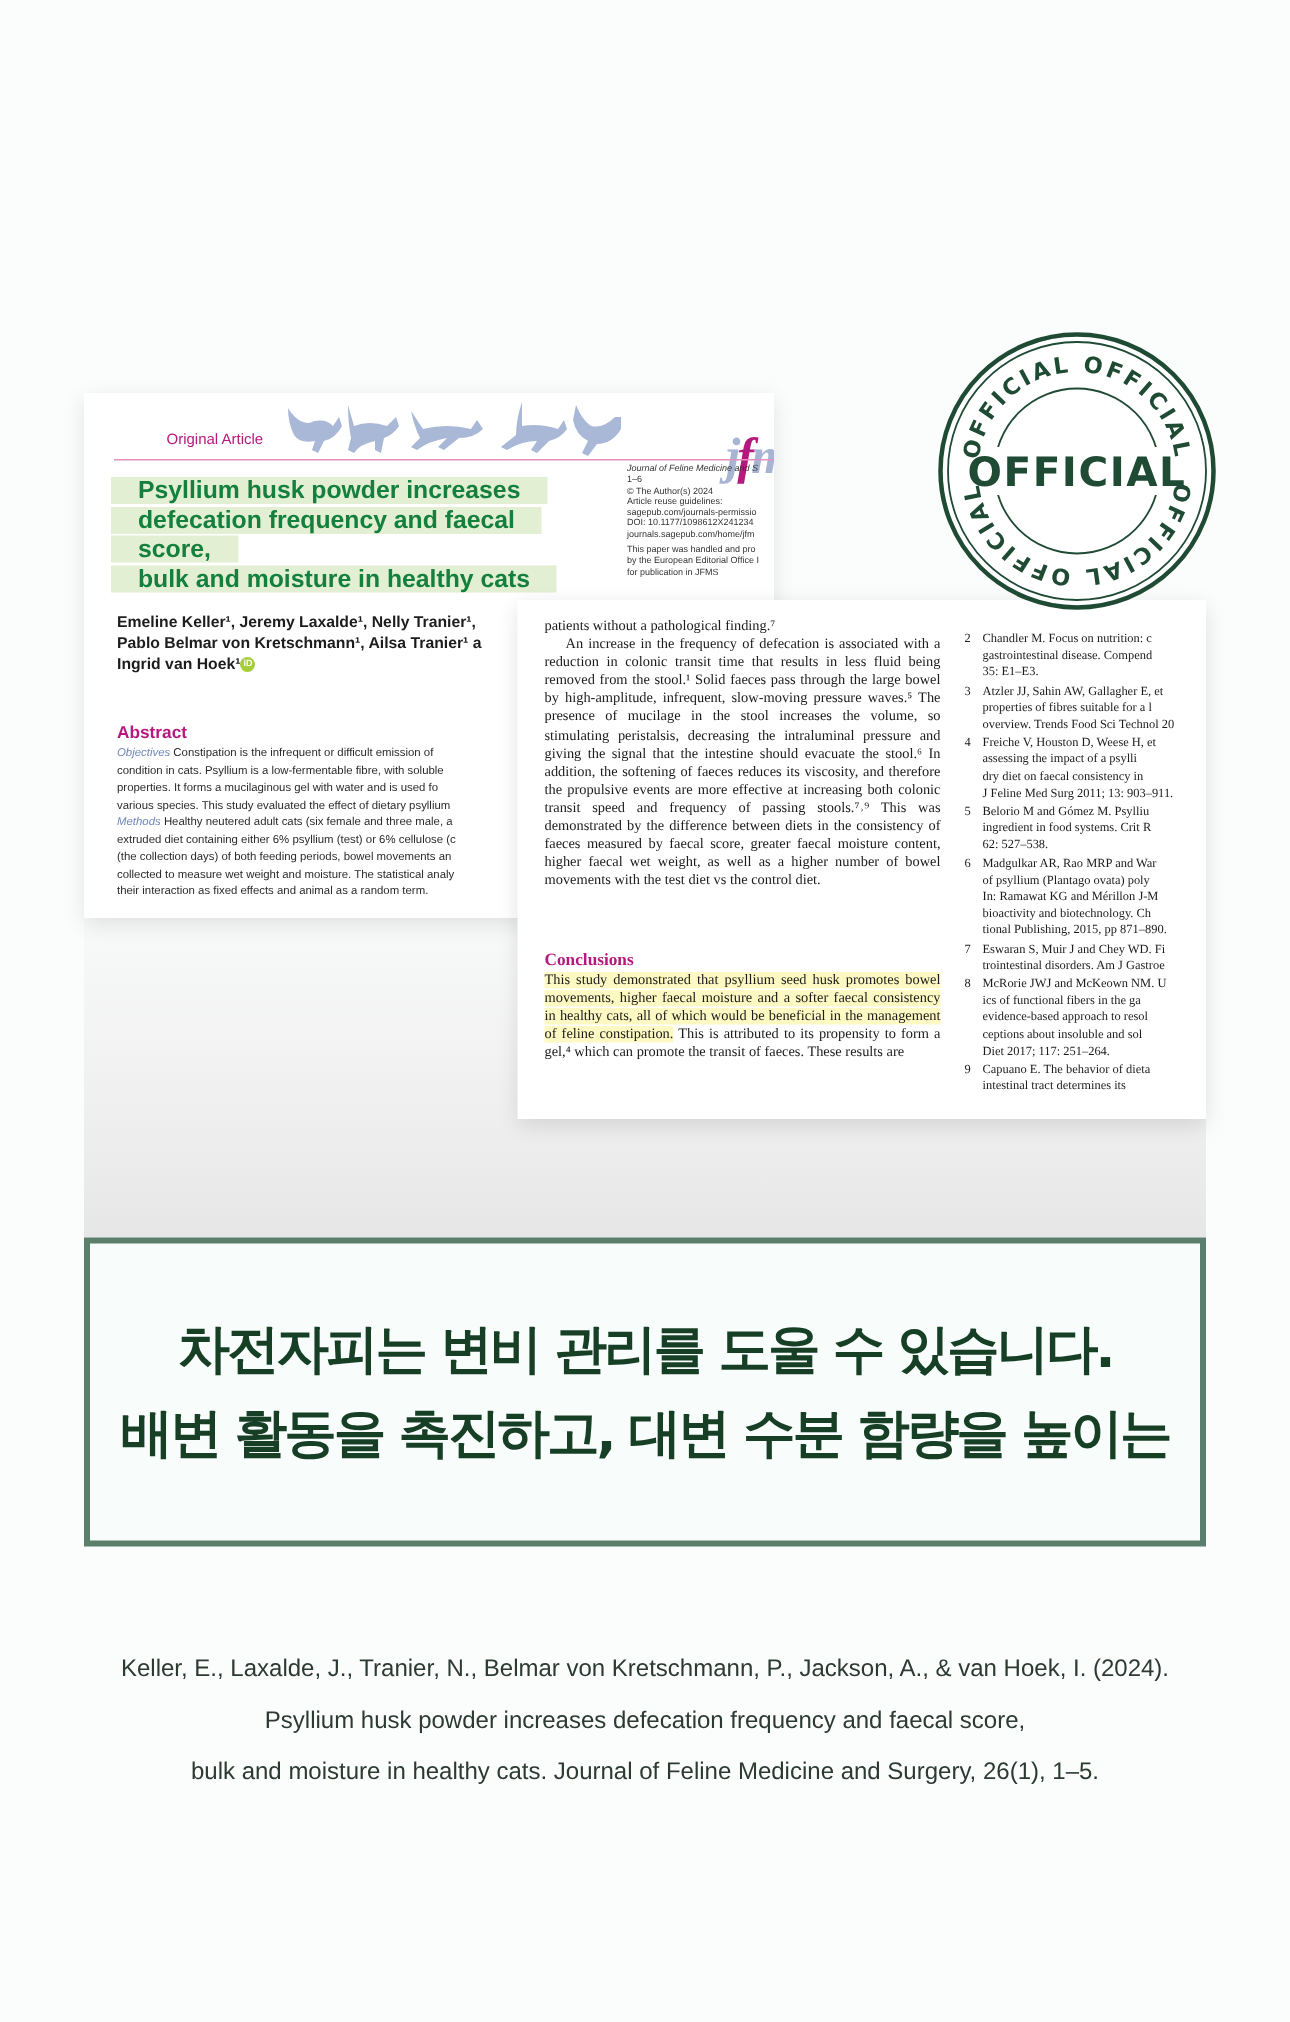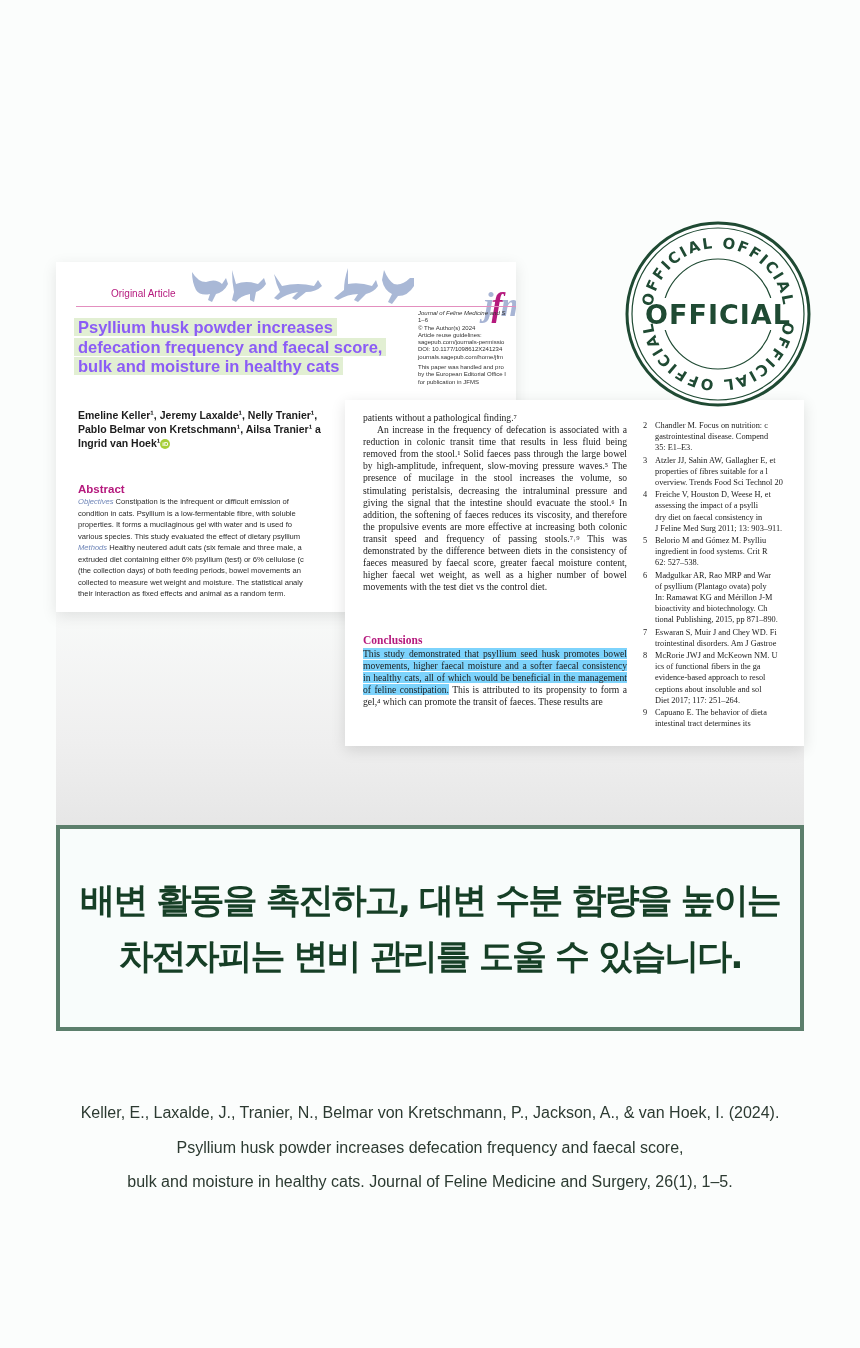--- a/index.html
+++ b/index.html
@@ -17,22 +17,22 @@
     background: #ffffff; overflow: hidden;
     box-shadow: 0 4px 14px rgba(0,0,0,0.10);
   }
   .c1-label { position: absolute; left: 22px; top: 26px; font-size: 10px; color: #b5197d; margin-left: 33px; }
   .c1-rule { position: absolute; left: 20px; right: 0; top: 44px; height: 1px; background: #e38fbf; }
   .c1-cats { position: absolute; left: 132px; top: 2px; width: 240px; height: 40px; }
   .c1-logo { position: absolute; left: 428px; top: 4px; font-family: "Liberation Serif", serif; font-style: italic; font-weight: bold; font-size: 34px; color: #a7b4d4; letter-spacing: -2px; margin-top: 20px; }
   .c1-logo b { color: #b5197d; }
   .c1-title { position: absolute; left: 18px; top: 56px; width: 320px; }
   .c1-title span {
-    font-weight: bold; font-size: 16.5px; line-height: 19.5px; color: #8b5cf6;
-    background: #e2efd3; padding: 0 4px; box-decoration-break: clone; -webkit-box-decoration-break: clone;
+    font-weight: bold; font-size: 16.5px; line-height: 19.5px; color: #15803d;
+    background: #e2efd3; padding: 0 18px; box-decoration-break: clone; -webkit-box-decoration-break: clone;
   }
   .c1-meta { position: absolute; left: 362px; top: 48px; width: 110px; font-size: 6px; line-height: 7.3px; color: #333; white-space: nowrap; }
   .c1-meta .it { font-style: italic; }
   .c1-meta .gap { height: 3px; }
   .c1-authors { position: absolute; left: 22px; top: 146px; width: 300px; font-size: 10.5px; line-height: 14px; font-weight: bold; color: #1d1d1d; }
   .orcid { display: inline-block; width: 10px; height: 10px; border-radius: 50%; background: #a6ce39; color: #fff; font-size: 6px; line-height: 10px; text-align: center; vertical-align: middle; }
   .c1-abs-h { position: absolute; left: 22px; top: 221px; font-size: 11.5px; font-weight: bold; color: #b5197d; }
   .c1-abs { position: absolute; left: 22px; top: 234px; width: 320px; font-size: 7.6px; line-height: 11.5px; color: #2a2a2a; white-space: nowrap; overflow: hidden; }
   .c1-abs .lbl { color: #6f86b8; font-style: italic; }
 
@@ -40,21 +40,21 @@
   .card2 {
     position: absolute; left: 345px; top: 400px; width: 459px; height: 346px;
     background: #ffffff; overflow: hidden;
     box-shadow: 0 4px 14px rgba(0,0,0,0.12);
   }
   .c2-body { position: absolute; left: 18px; top: 12px; width: 264px; font-family: "Liberation Serif", serif; font-size: 9.6px; line-height: 12.1px; color: #1b1b1b; text-align: justify; }
   .c2-body p { margin: 0; }
   .c2-body .indent { text-indent: 14px; font-family: Liberation Serif, serif; }
   .c2-concl-h { position: absolute; left: 18px; top: 234px; font-family: Liberation Serif, serif; font-weight: bold; font-size: 11.5px; color: #b5197d; }
   .c2-concl { position: absolute; left: 18px; top: 248px; width: 264px; font-family: "Liberation Serif", serif; font-size: 9.6px; line-height: 12.1px; color: #1b1b1b; text-align: justify; }
-  .hl { background: #7dd3fc; }
+  .hl { background: #fef9c3; }
   .c2-refs { position: absolute; left: 298px; top: 20px; width: 170px; font-family: "Liberation Serif", serif; font-size: 8.3px; line-height: 11.2px; color: #1b1b1b; white-space: nowrap; overflow: hidden; }
   .ref { display: flex; margin-bottom: 1px; }
   .ref .n { width: 12px; flex: none; }
   .ref .t { flex: 1; }
   .ref .line { display: block; }
 
   
   .stamp { position: absolute; left: 624px; top: 220px; width: 188px; height: 188px; }
 
   
@@ -219,21 +219,21 @@
   <text font-family="DejaVu Sans, sans-serif" font-weight="bold" font-size="15" fill="#1f4a33" letter-spacing="2">
     <textPath href="#ringTop" startOffset="50%" text-anchor="middle">OFFICIAL  OFFICIAL</textPath>
   </text>
   <text font-family="DejaVu Sans, sans-serif" font-weight="bold" font-size="15" fill="#1f4a33" letter-spacing="2" transform="rotate(180 94 94)">
     <textPath href="#ringTop" startOffset="50%" text-anchor="middle">OFFICIAL  OFFICIAL</textPath>
   </text>
   <text x="94" y="104" text-anchor="middle" font-family="DejaVu Sans, sans-serif" font-weight="bold" font-size="27" fill="#1f4a33" letter-spacing="1">OFFICIAL</text>
 </svg>
 
 <div class="msg-box">
+  <div class="msg-line">차전자피는 변비 관리를 도울 수 있습니다.</div>
   <div class="msg-line">배변 활동을 촉진하고, 대변 수분 함량을 높이는</div>
-  <div class="msg-line">차전자피는 변비 관리를 도울 수 있습니다.</div>
 </div>
 
 <div class="citation">
   <div>Keller, E., Laxalde, J., Tranier, N., Belmar von Kretschmann, P., Jackson, A., &amp; van Hoek, I. (2024).</div>
   <div>Psyllium husk powder increases defecation frequency and faecal score,</div>
   <div>bulk and moisture in healthy cats. Journal of Feline Medicine and Surgery, 26(1), 1–5.</div>
 </div>
 
 </body></html>

